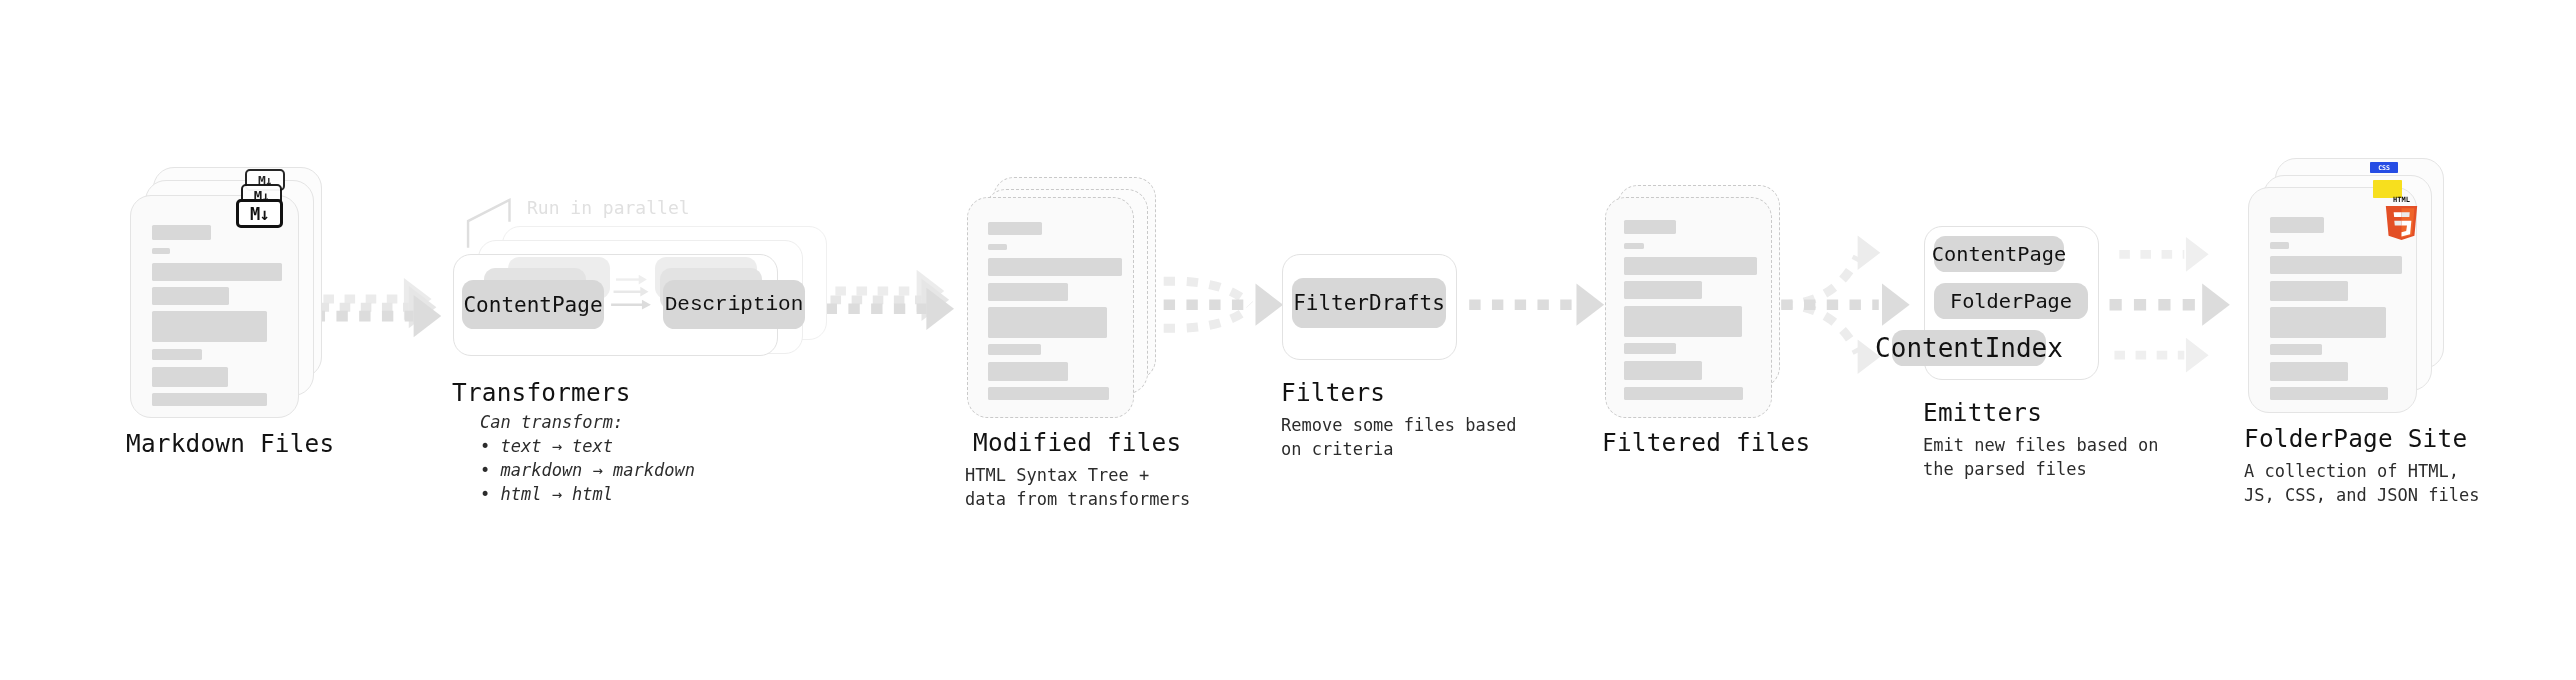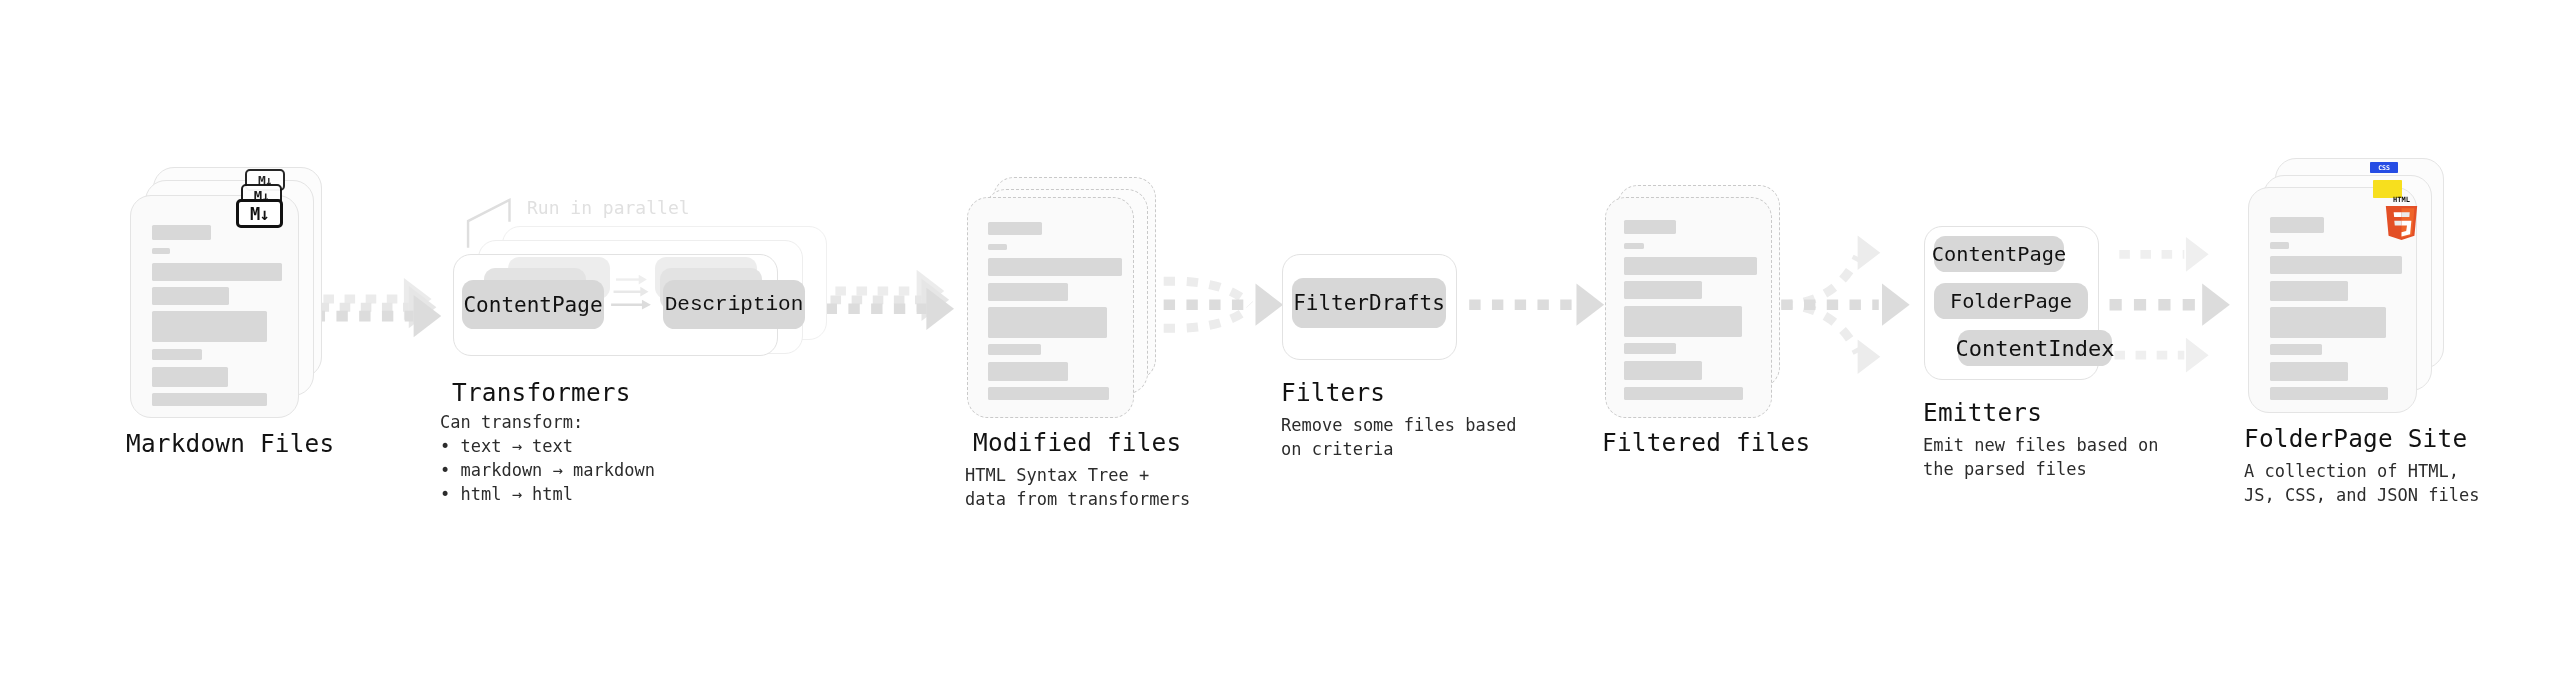--- a/index.html
+++ b/index.html
@@ -177,21 +177,21 @@
       <span>ContentPage</span>
     </div>
 
     <div class="chip g1" style="left:655px;top:257px;width:102px;height:42px;"></div>
     <div class="chip g2" style="left:660px;top:268px;width:102px;height:42px;"></div>
     <div class="chip" style="left:663px;top:280px;width:142px;height:49px;font-family:Liberation Mono, monospace;">
       <span>Description</span>
     </div>
 
     <div class="h-title" style="left:452px;top:378px;">Transformers</div>
-    <div class="h-sub" style="left:440px;top:410px;">Can transform:
+    <div class="h-sub" style="left:480px;top:410px;font-style:italic;">Can transform:
 • text → text
 • markdown → markdown
 • html → html</div>
   </div>
 
   <div>
     <div class="doccard dashed" style="left:993px;top:177px;width:163px;height:203px;background:#fcfcfc;"></div>
     <div class="doccard dashed" style="left:985px;top:189px;width:163px;height:205px;background:#fcfcfc;"></div>
     <div class="doccard dashed" style="left:967px;top:197px;width:167px;height:221px;">
       <div class="bar" style="left:19.5px;top:24.4px;width:54px;height:13px;"></div>
@@ -234,21 +234,21 @@
   </div>
 
   <div>
     <div class="procbox" style="left:1924px;top:226px;width:175px;height:154px;"></div>
     <div class="chip" style="left:1934px;top:236px;width:130px;height:36px;font-size:20.3px;">
       <span>ContentPage</span>
     </div>
     <div class="chip" style="left:1934px;top:283px;width:154px;height:36px;font-size:20.3px;">
       <span>FolderPage</span>
     </div>
-    <div class="chip" style="left:1958px;top:330px;width:154px;height:36px;font-size:22px;">
+    <div class="chip" style="left:1892px;top:330px;width:154px;height:36px;font-size:26px;">
       <span>ContentIndex</span>
     </div>
     <div class="h-title" style="left:1923px;top:398px;">Emitters</div>
     <div class="h-sub" style="left:1923px;top:433px;">Emit new files based on
 the parsed files</div>
   </div>
 
   <div>
     <div class="doccard ghost1" style="left:2275px;top:158px;width:169px;height:211px;"></div>
     <div class="doccard ghost1" style="left:2263px;top:175px;width:169px;height:216px;"></div>

